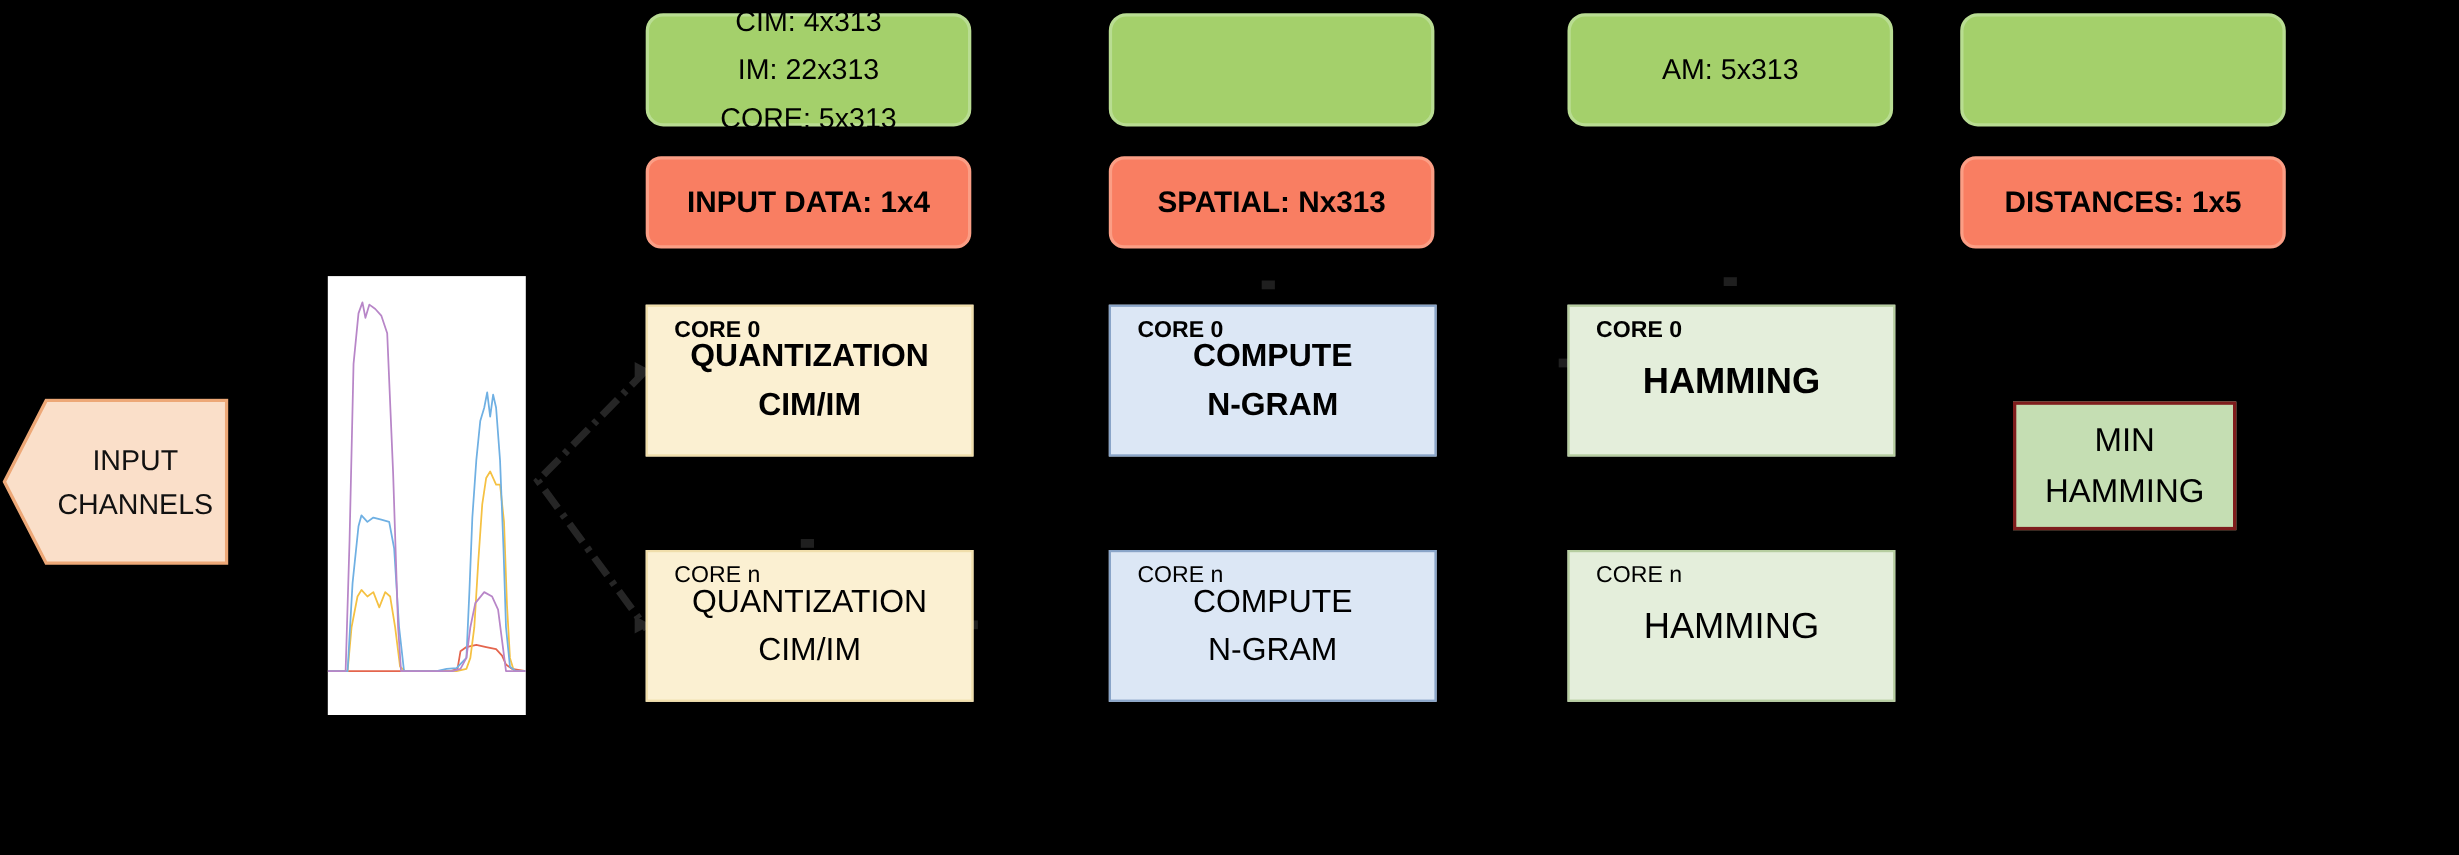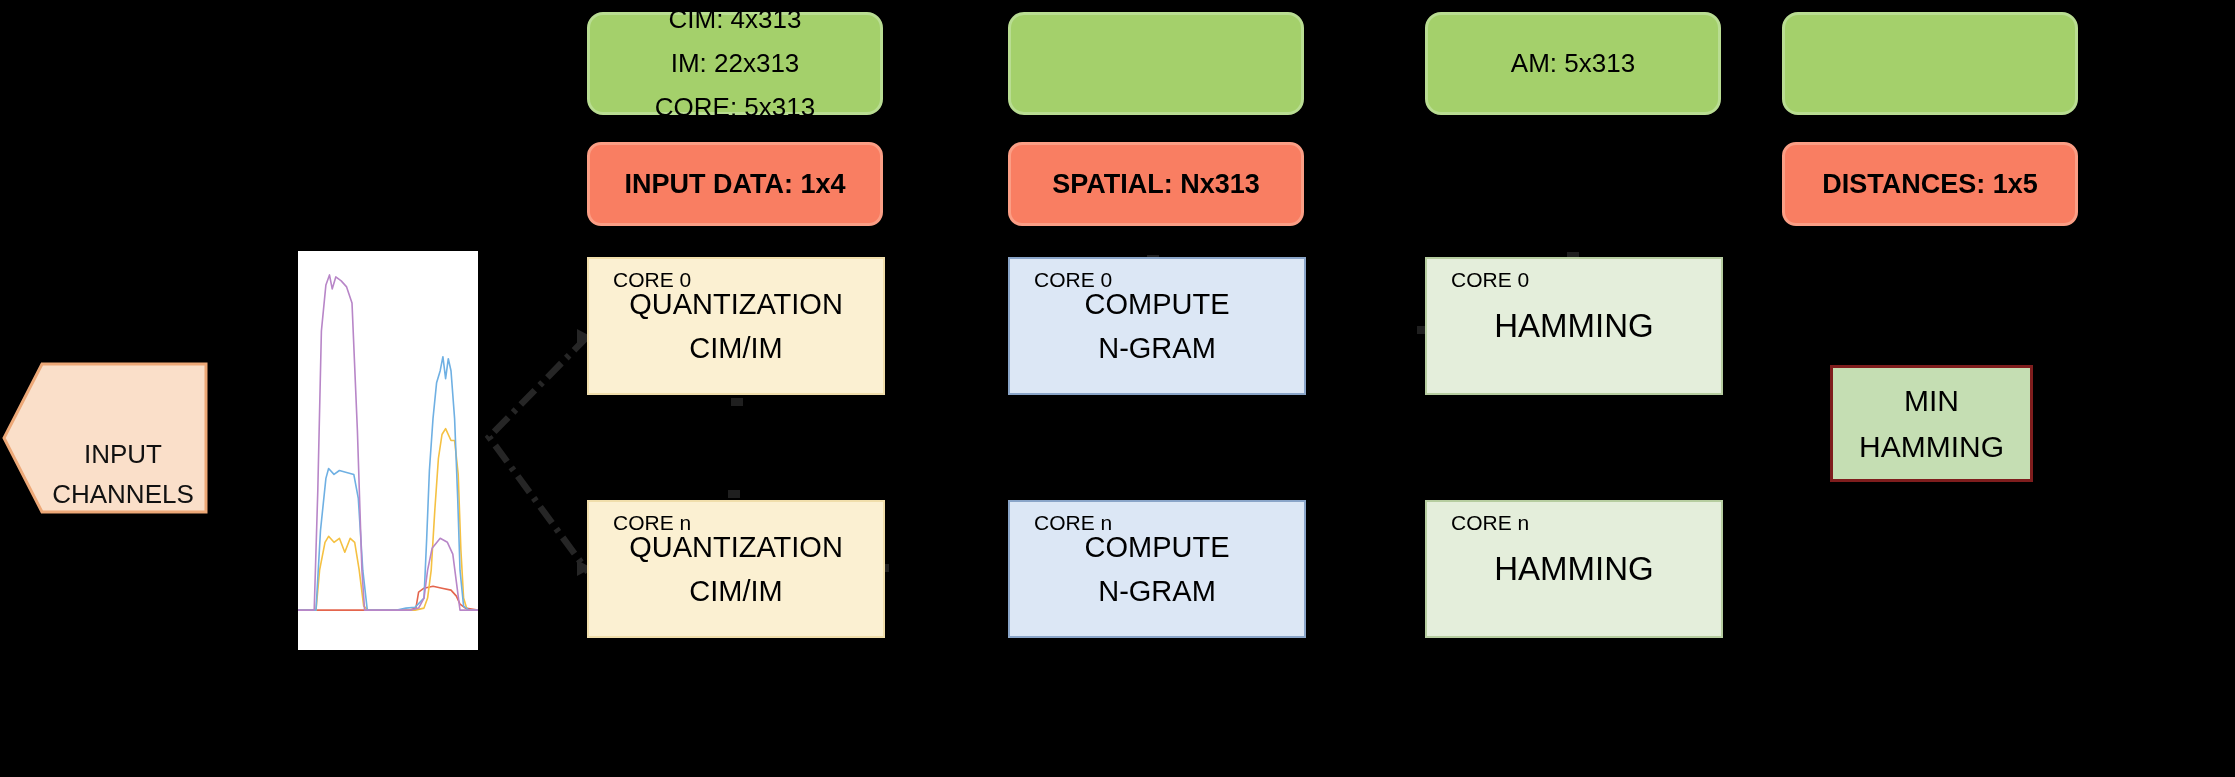--- a/index.html
+++ b/index.html
@@ -2,21 +2,21 @@
 <html><head>
 <meta charset="utf-8">
 <style>
   html,body{margin:0;padding:0;background:#000;}
   .canvas{position:relative;width:2235px;height:777px;background:#000;overflow:hidden;
           font-family:"Liberation Sans",sans-serif;color:#000;}
   .abs{position:absolute;box-sizing:border-box;}
   
   .c1{left:587px;gap:11px;} .c2{left:1008px;} .c3{left:1425px;text-align:center;} .c4{left:1782px;}
   
-  .r-mem{top:12px;} .r-buf{top:142px;font-weight:bold;} .r-c0{top:257px;} .r-cn{top:500px;}
+  .r-mem{top:12px;} .r-buf{top:142px;font-weight:bold;} .r-c0{top:277px;font-weight:bold;} .r-cn{top:500px;}
   
   .memory{width:296px;height:103px;background:#a4d06b;border:3px solid #b9dd92;border-radius:16px;
           display:flex;flex-direction:column;justify-content:center;align-items:center;
           font-size:26px;line-height:33px;}
   
   .buffer{width:296px;height:84px;background:#f97e62;border:3px solid #fb9e85;border-radius:14px;
           display:flex;justify-content:center;align-items:center;font-size:27px;}
   
   .core{width:298px;height:138px;}
   .yellow{background:#fbf0d2;border:2px solid #f0deab;}
@@ -30,21 +30,21 @@
   .mindist{left:1830px;top:365px;width:203px;height:117px;background:#c5deb3;border:3px solid #7f1d1d;
            display:flex;flex-direction:column;justify-content:center;align-items:center;
            font-size:30px;line-height:46px;}
   
   .plot{left:298px;top:251px;width:180px;height:399px;background:#ffffff;}
   .plot svg{display:block;width:180px;height:399px;}
   
   .pentagon{left:2px;top:362px;width:206px;height:152px;}
   .pentagon svg{display:block;width:206px;height:152px;}
   .ptext{position:absolute;left:38px;right:2px;top:0;bottom:0;display:flex;flex-direction:column;
-         justify-content:flex-end;align-items:center;font-size:26px;line-height:40px;color:#111;}
+         justify-content:center;align-items:center;font-size:26px;line-height:40px;color:#111;}
   
   .connectors{left:0;top:0;width:2235px;height:777px;pointer-events:none;}
 </style>
 </head>
 <body>
 
 <div class="canvas">
 
   <svg class="abs connectors" viewBox="0 0 2235 777">
     <path d="M588,336 L489,437 L588,572" fill="none" stroke="#262626" stroke-width="6.5" stroke-dasharray="20 7 4 7"></path>

